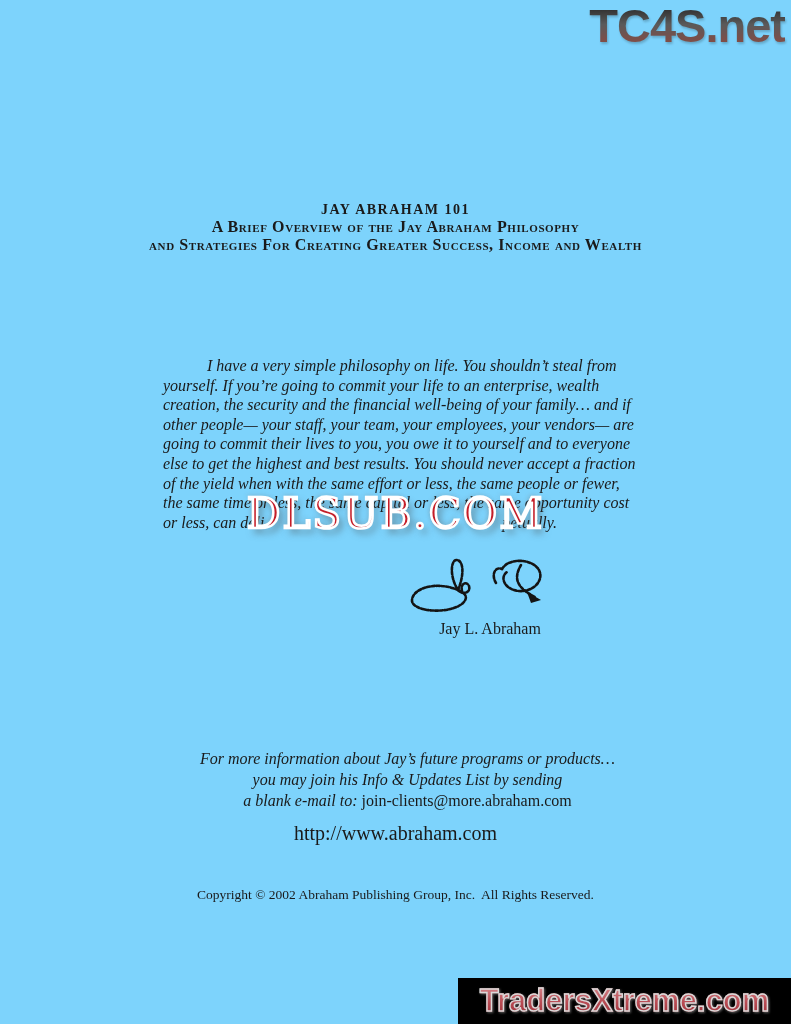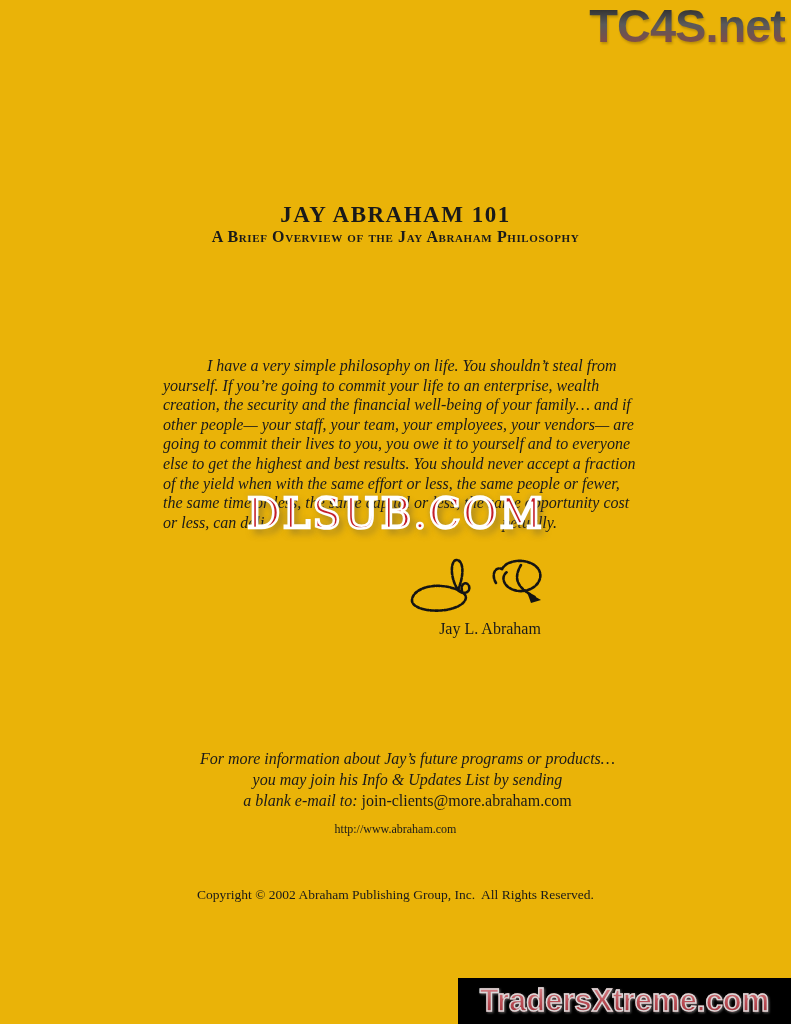--- a/index.html
+++ b/index.html
@@ -1,20 +1,20 @@
 <!DOCTYPE html>
 <html><head>
 <meta charset="utf-8">
 <style>
   html, body { margin: 0; padding: 0; background: #ffffff; }
   .page {
     position: relative;
     width: 791px;
     height: 1024px;
-    background: #eab308;
+    background: #7dd3fc;
     overflow: hidden;
     font-family: "Liberation Serif", "DejaVu Serif", serif;
     color: #1a1a1a;
   }
 
   
   .tc4s-logo {
     position: absolute;
     top: -2px;
     right: 6px;
@@ -25,21 +25,21 @@
     background: linear-gradient(180deg, #2f2f2f 18%, #5a5a5a 48%, #8a4a42 88%);
     -webkit-background-clip: text;
     background-clip: text;
     color: transparent;
     filter: drop-shadow(1px 2px 1px rgba(0,0,0,0.20));
   }
 
   
   .title-block { position: absolute; top: 202px; left: 0; width: 100%; text-align: center; }
   .doc-title {
-    font-size: 23px;
+    font-size: 14px;
     font-weight: 700;
     letter-spacing: 1.5px;
   }
   .doc-subtitle {
     font-weight: 700;
     font-variant: small-caps;
     font-size: 16px;
     letter-spacing: 0.6px;
   }
 
@@ -95,21 +95,21 @@
   }
   .info-block .it { font-style: italic; }
   .info-block .rm { font-style: normal; }
 
   .website {
     position: absolute;
     top: 822px;
     left: 0;
     width: 100%;
     text-align: center;
-    font-size: 12px;
+    font-size: 20px;
   }
 
   .copyright {
     position: absolute;
     top: 887px;
     left: 0;
     width: 100%;
     text-align: center;
     font-size: 13.5px;
     white-space: pre-wrap;
@@ -144,20 +144,21 @@
 </head>
 <body>
 
 <div class="page">
 
   <div class="tc4s-logo">TC4S.net</div>
 
   <div class="title-block">
     <div class="doc-title">JAY ABRAHAM 101</div>
     <div class="doc-subtitle">A Brief Overview of the Jay Abraham Philosophy</div>
+    <div class="doc-subtitle">and Strategies For Creating Greater Success, Income and Wealth</div>
   </div>
 
   <div class="quote">
     <div class="quote-line indent">I have a very simple philosophy on life. You shouldn’t steal from</div>
     <div class="quote-line">yourself. If you’re going to commit your life to an enterprise, wealth</div>
     <div class="quote-line">creation, the security and the financial well-being of your family… and if</div>
     <div class="quote-line">other people— your staff, your team, your employees, your vendors— are</div>
     <div class="quote-line">going to commit their lives to you, you owe it to yourself and to everyone</div>
     <div class="quote-line">else to get the highest and best results. You should never accept a fraction</div>
     <div class="quote-line">of the yield when with the same effort or less, the same people or fewer,</div>

